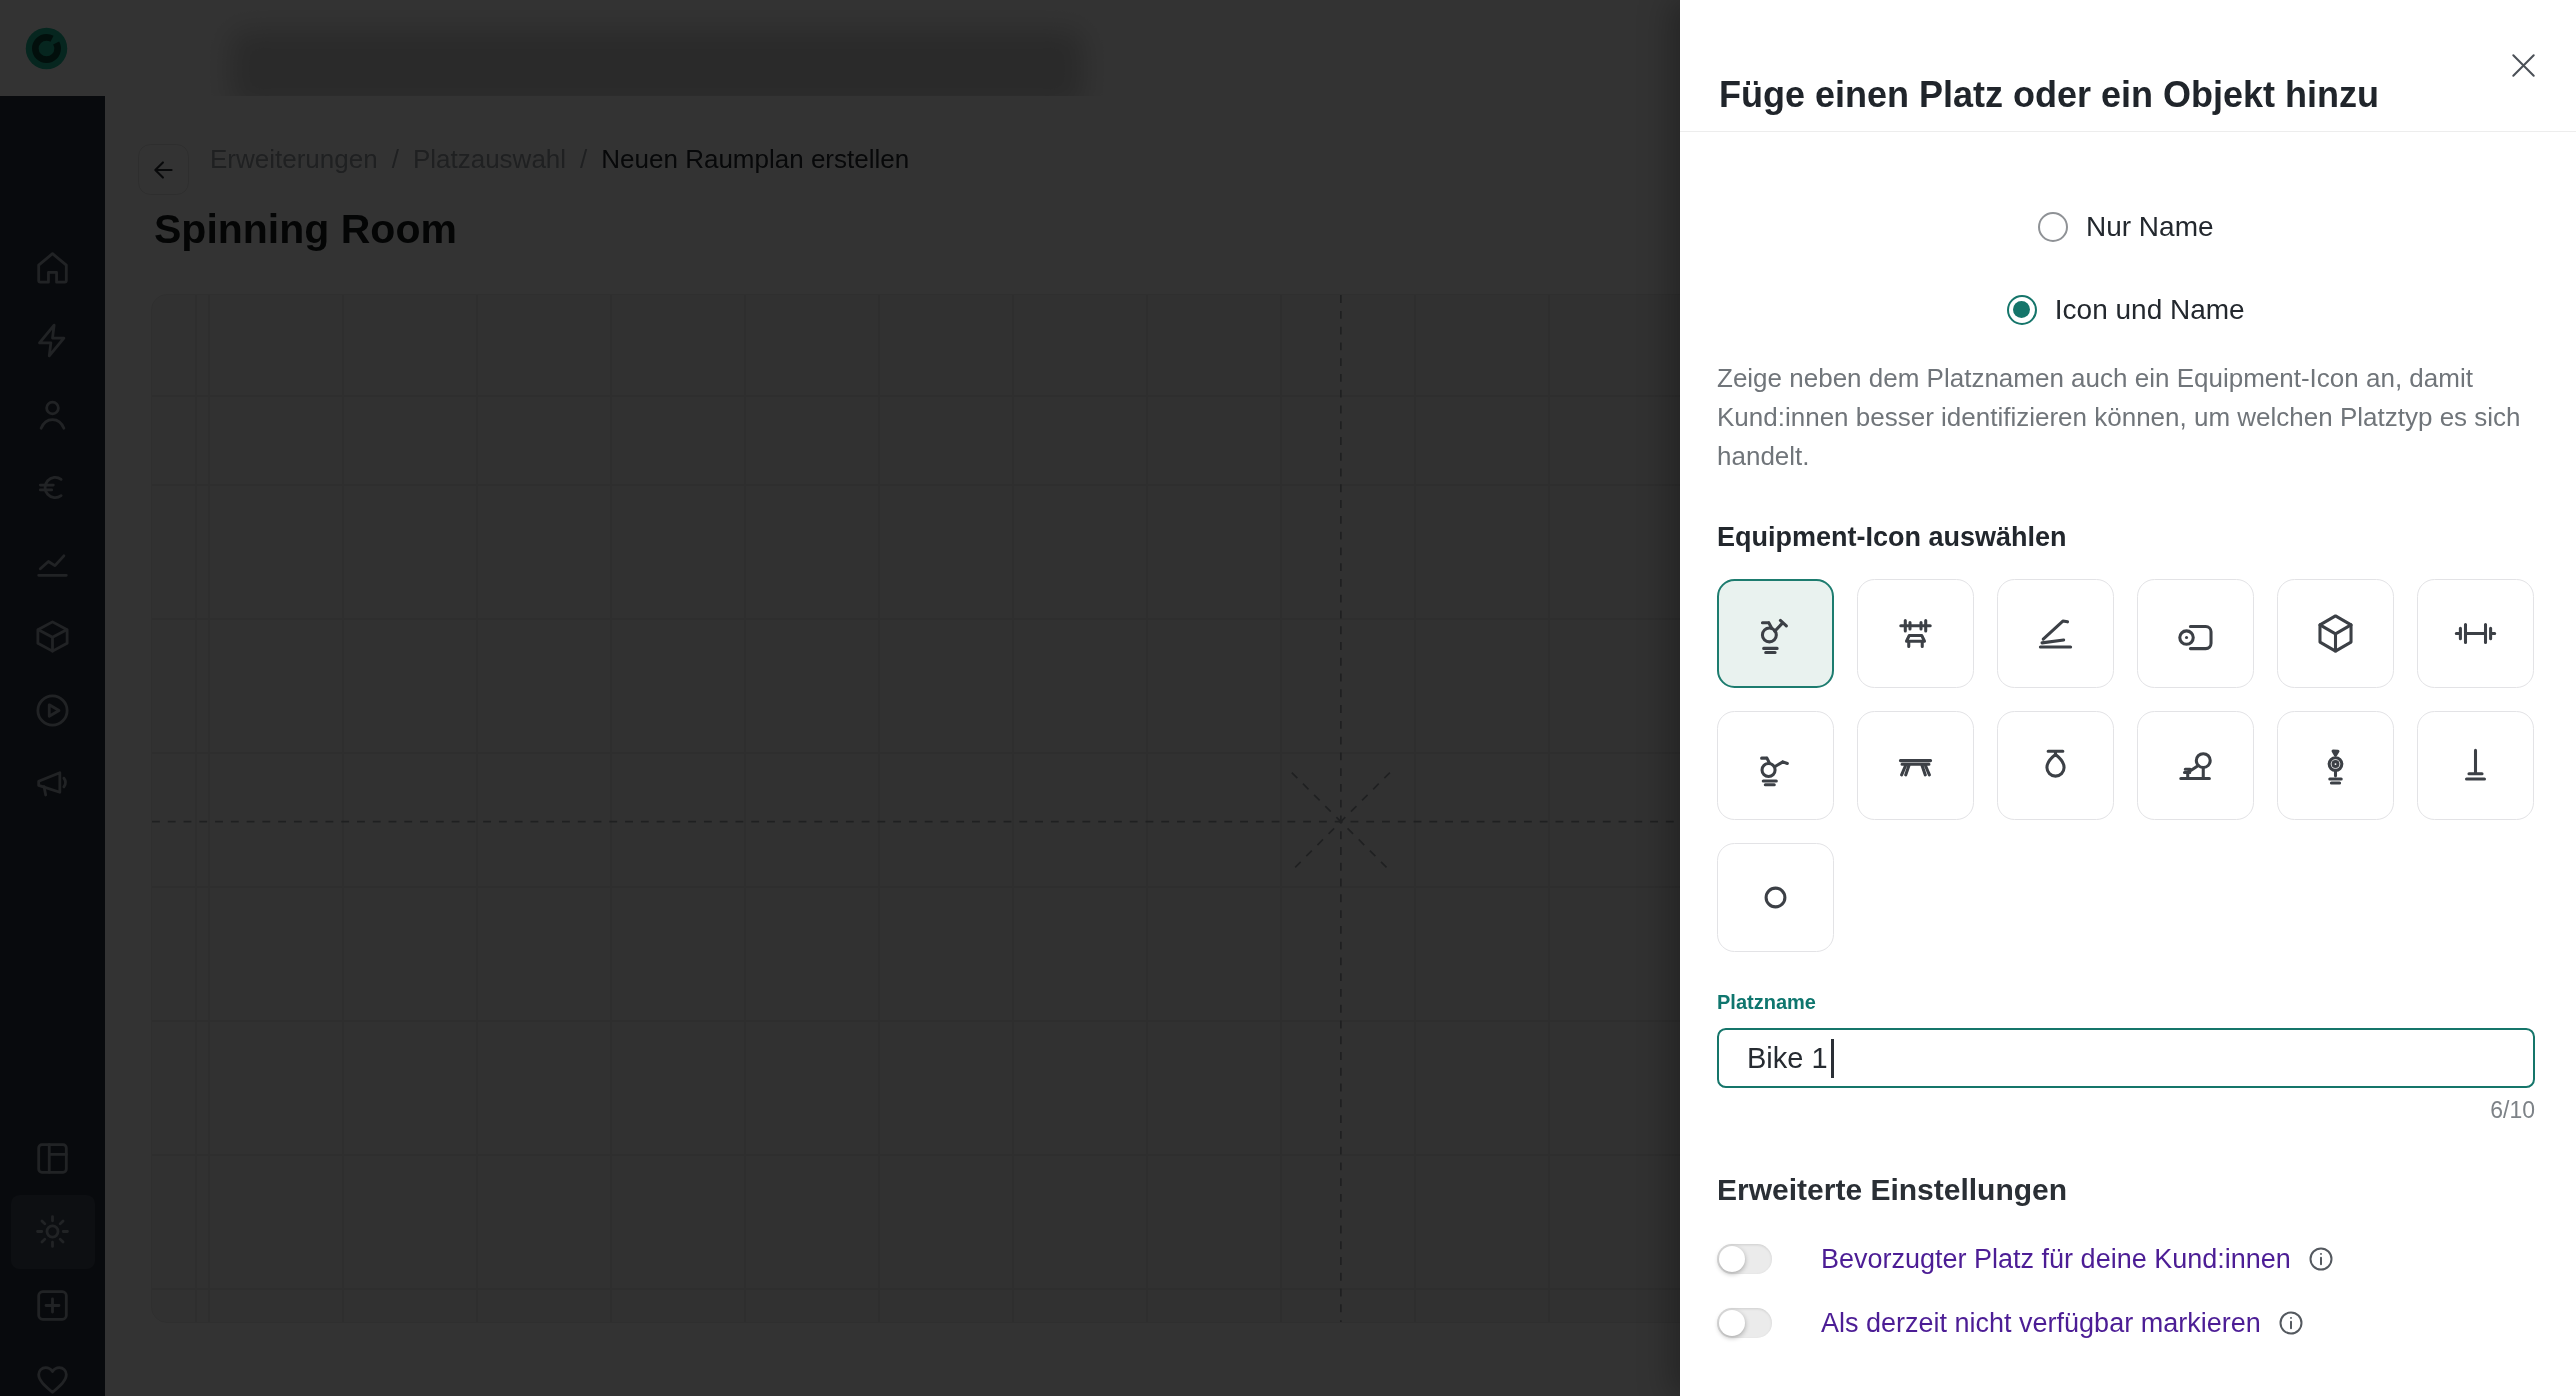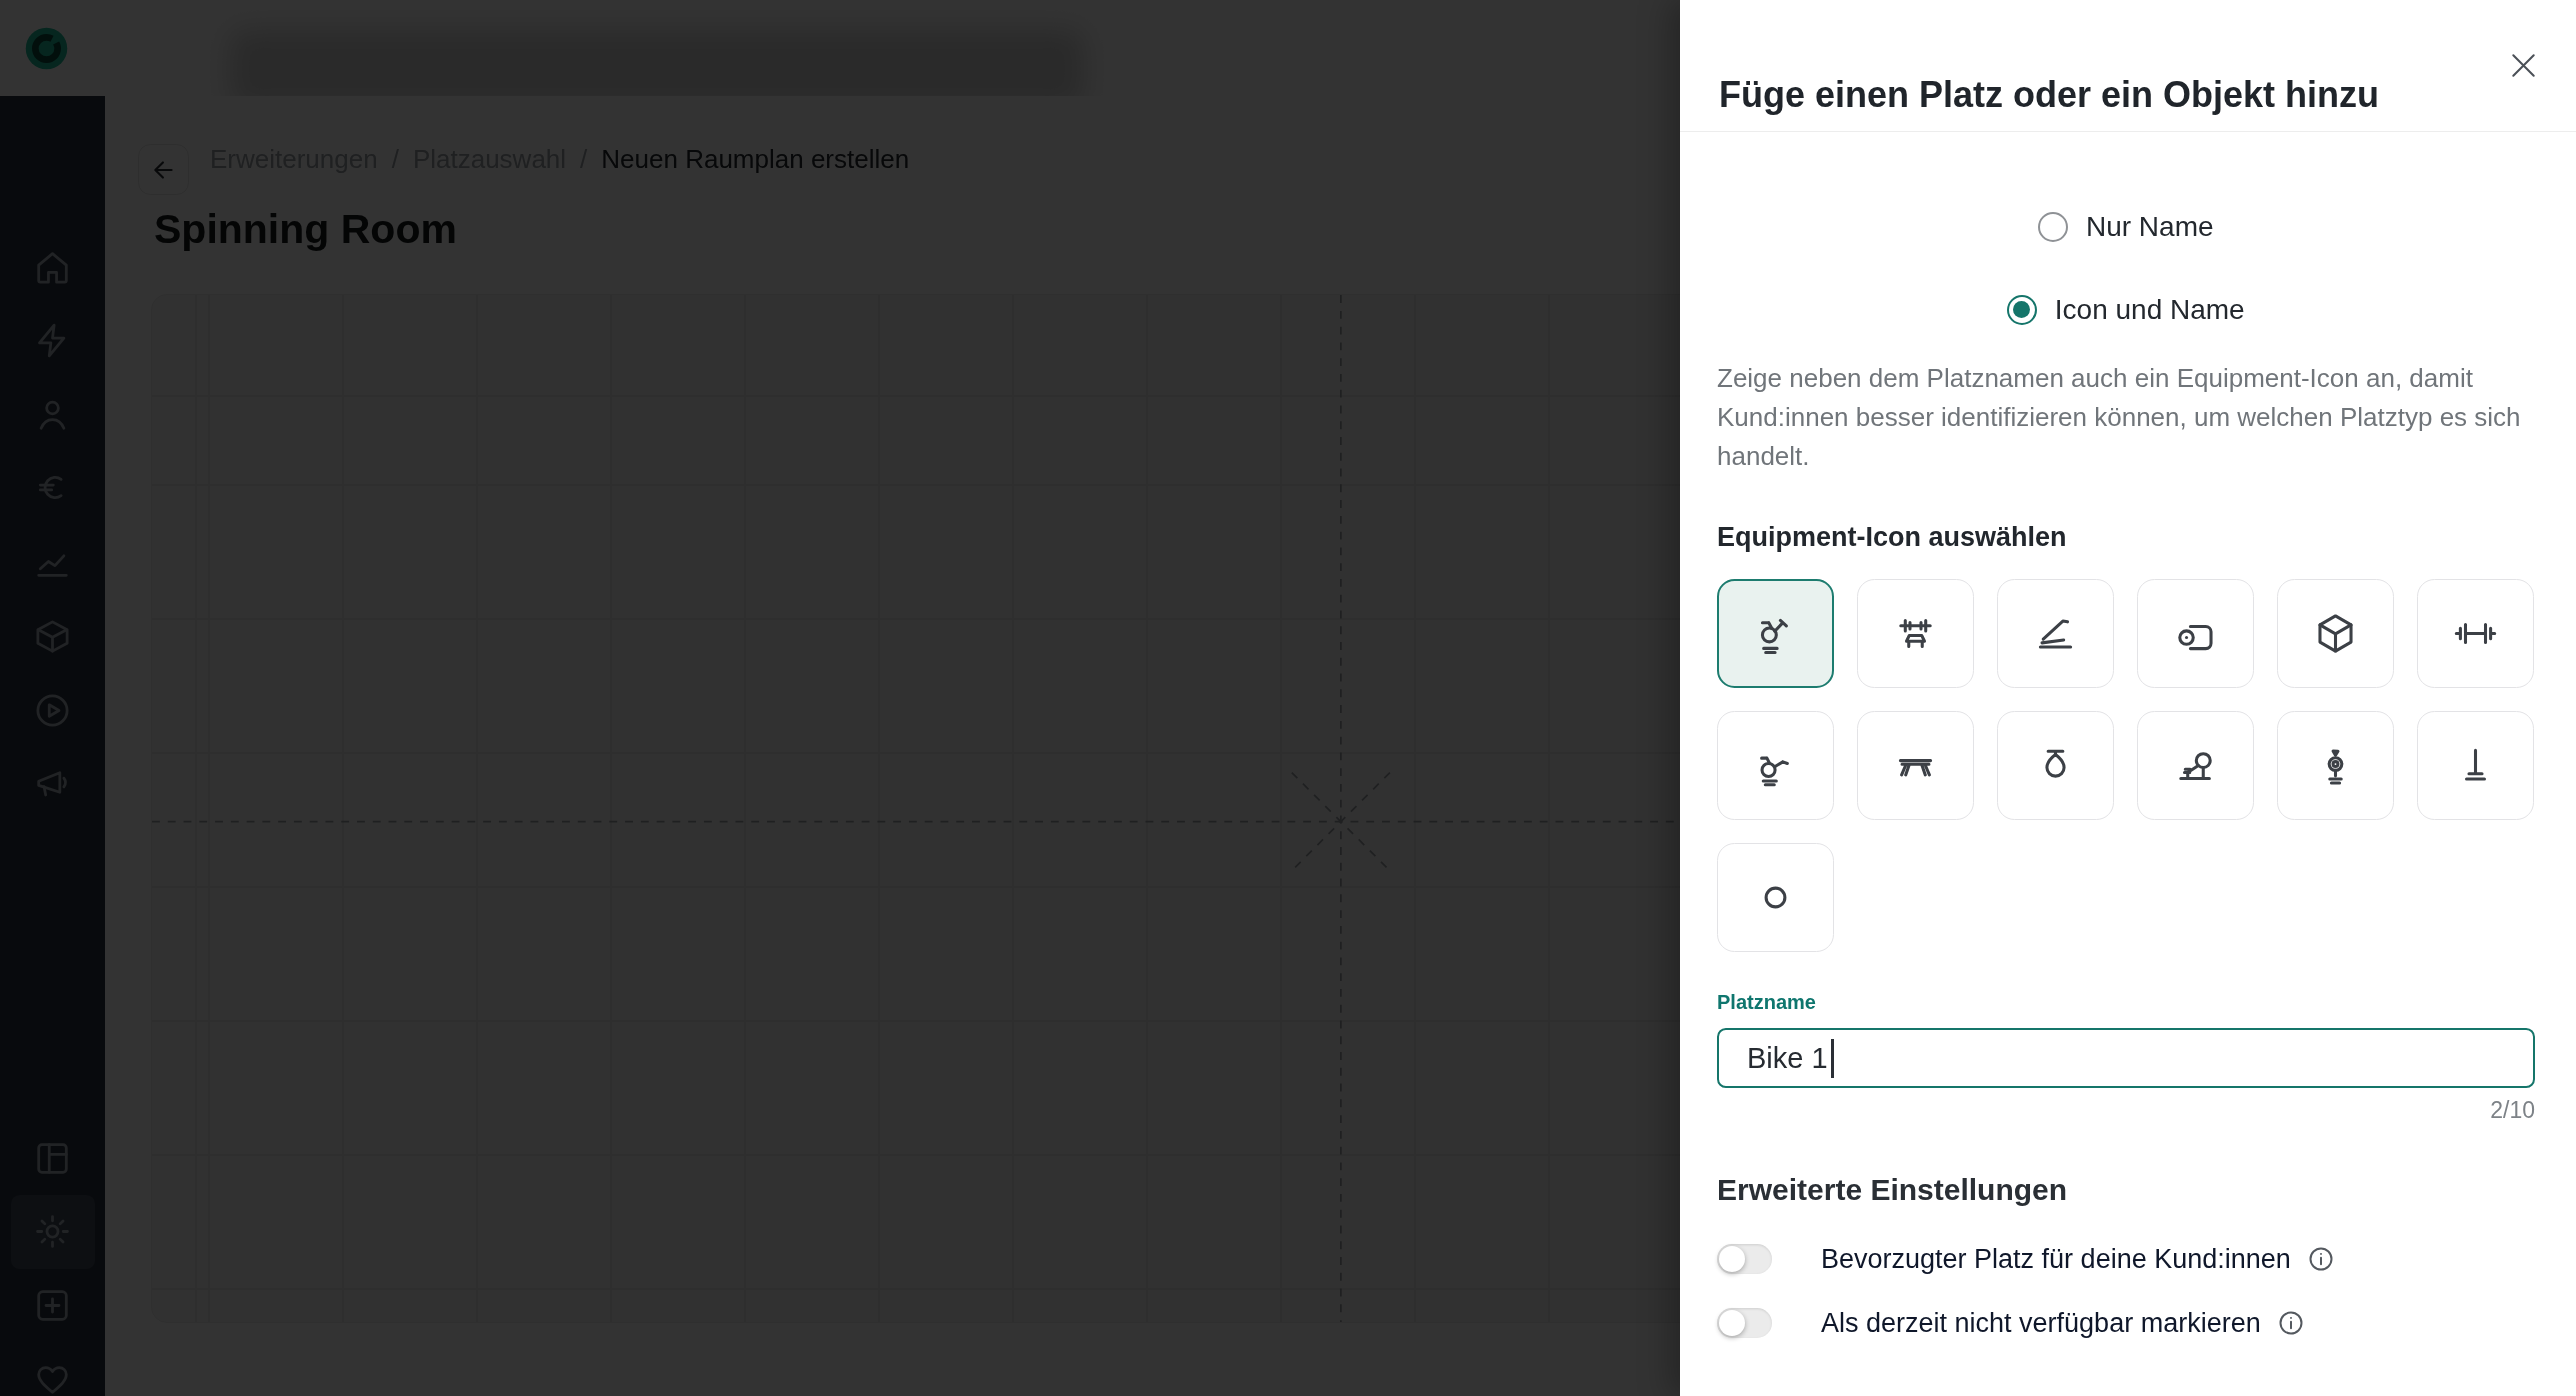--- a/index.html
+++ b/index.html
@@ -65,21 +65,21 @@
   .caret{display:inline-block;width:2.6px;height:39px;background:#2a2f35;margin-left:3.5px;animation:blink 1.1s steps(1) infinite;}
   @keyframes blink{50%{opacity:0;}}
   .counter{margin-top:8.8px;text-align:right;font-size:23px;color:#7d8287;}
 
   .adv-title{margin-top:49px;font-size:30px;font-weight:700;color:#2a2f35;}
   .toggle-row{display:flex;align-items:center;}
   .toggle-row.first{margin-top:37px;}
   .toggle-row.second{margin-top:33px;}
   .toggle{position:relative;width:55px;height:30px;border-radius:15px;background:#ebebeb;box-shadow:inset 0 0.9px 2.6px rgba(0,0,0,.12);cursor:pointer;flex:0 0 auto;}
   .knob{position:absolute;left:1.8px;top:1.8px;width:26px;height:26px;border-radius:50%;background:#fff;box-shadow:0 1.8px 5.3px rgba(0,0,0,.3);}
-  .toggle-label{margin-left:49px;font-size:27px;color:#0f172a;}
+  .toggle-label{margin-left:49px;font-size:27px;color:#4c1d95;}
   .info{margin-left:16px;width:28px;height:28px;color:#54595f;cursor:pointer;}
   .info svg{width:28px;height:28px;display:block;}
 
   .p-foot{position:absolute;left:0;right:0;bottom:0;height:112px;border-top:1.8px solid #ededed;background:#fff;}
   .btn-sec{position:absolute;left:32px;top:23px;width:195px;height:65px;box-sizing:border-box;border:1.8px solid #d8d8d8;border-radius:12.3px;background:#fff;font-size:26px;color:#2e3339;display:flex;align-items:center;justify-content:center;cursor:pointer;font-family:inherit;}
   .btn-pri{position:absolute;right:19px;top:23px;width:216px;height:65px;border:none;border-radius:12.3px;background:#15756a;font-size:26px;color:#ffffff;display:flex;align-items:center;justify-content:center;cursor:pointer;font-family:inherit;}
 </style>
 </head>
 <body>
 
@@ -303,21 +303,21 @@
               <circle cx="12" cy="12" r="4.6"></circle>
             </svg>
         </div>
       </div>
 
       <div class="fld-label">Platzname</div>
       <div class="input">
         <span>Bike 1</span>
         <span class="caret"></span>
       </div>
-      <div class="counter">2/10</div>
+      <div class="counter">6/10</div>
 
       <div class="adv-title">Erweiterte Einstellungen</div>
 
       <div class="toggle-row first">
         <div class="toggle">
             <div class="knob"></div>
           </div>
         <span class="toggle-label">Bevorzugter Platz für deine Kund:innen</span>
         <span class="info">
           <svg viewBox="0 0 24 24" fill="none" stroke="currentColor" stroke-width="1.7" stroke-linecap="round">

